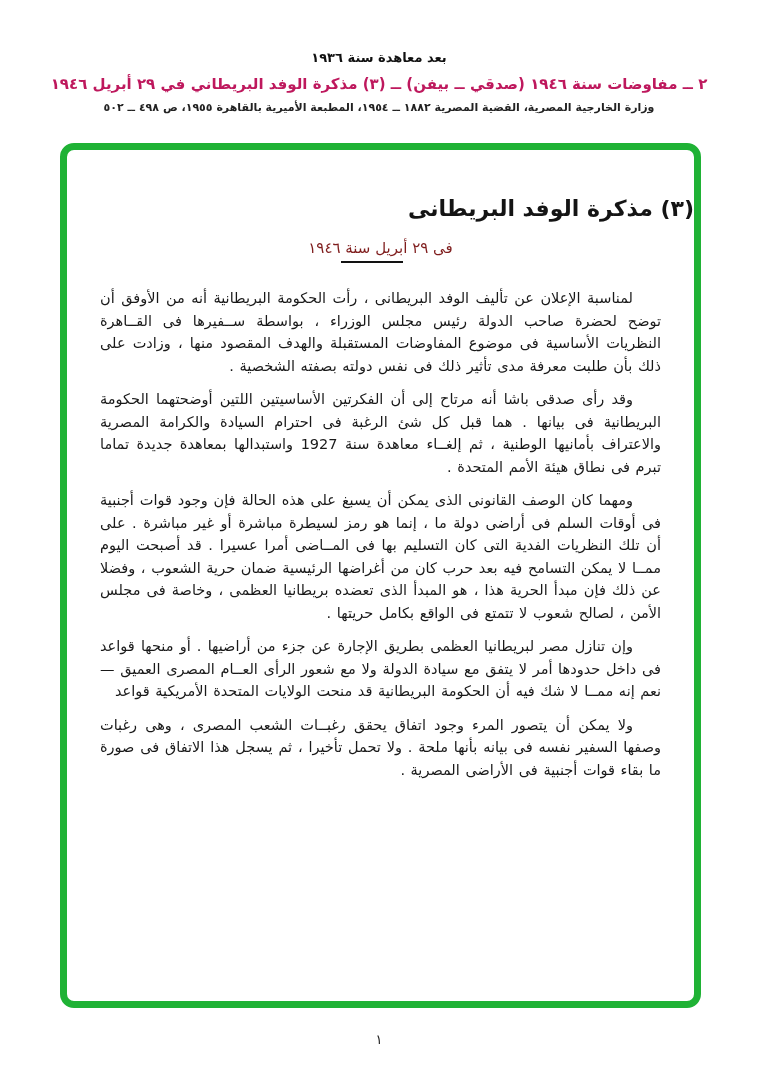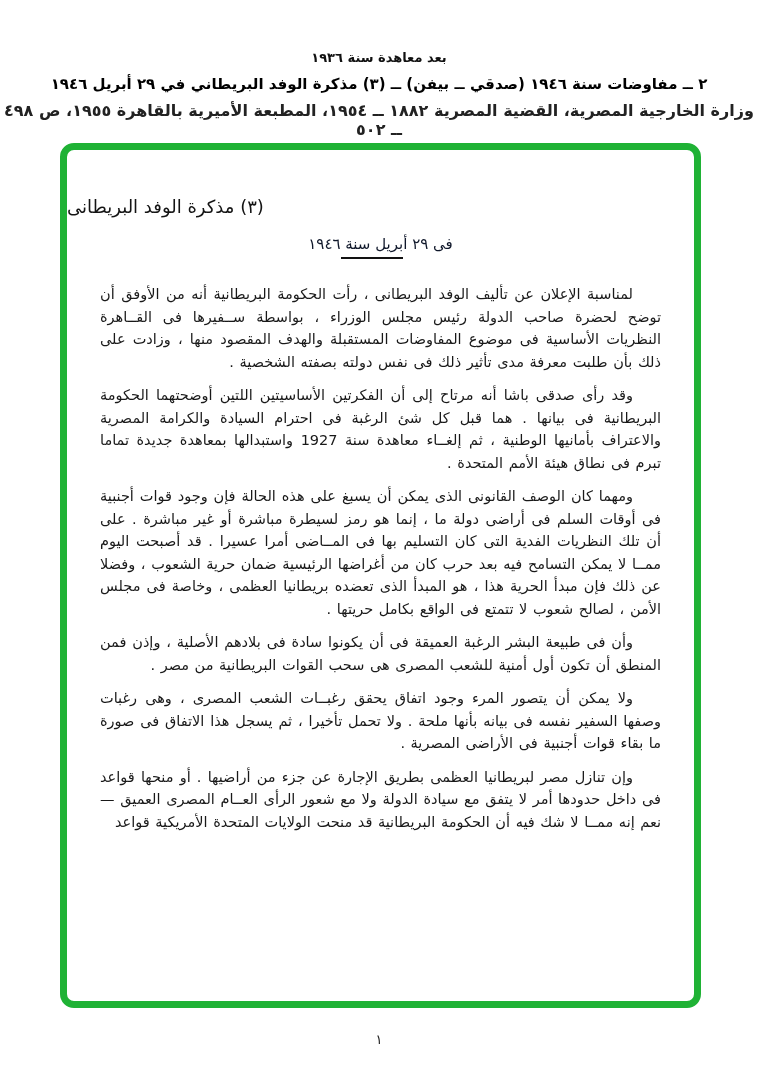--- a/index.html
+++ b/index.html
@@ -28,25 +28,25 @@
   }
   .ref-line1 {
     font-size: 13px;
     font-weight: bold;
     color: #111;
     margin: 0 0 10px 0;
   }
   .ref-line2 {
     font-size: 15px;
     font-weight: bold;
-    color: #000000;
+    color: #be185d;
     margin: 4px 0 8px 0;
   }
   .ref-line3 {
-    font-size: 16px;
+    font-size: 11px;
     font-weight: bold;
     color: #222;
     margin: 0;
   }
 
   
   .highlight-box {
     position: absolute;
     left: 60px;
     top: 143px;
@@ -61,31 +61,31 @@
   
   .doc-content {
     position: absolute;
     left: 67px;
     top: 150px;
     width: 627px;
     direction: rtl;
   }
   .doc-title {
     margin: 46px 0 0 0;
-    text-align: left;
-    font-size: 18px;
-    font-weight: normal;
+    text-align: right;
+    font-size: 22px;
+    font-weight: bold;
     color: #141414;
     letter-spacing: 0.5px;
   }
   .doc-date {
     margin: 18px 0 0 0;
     text-align: center;
     font-size: 15px;
-    color: #0f172a;
+    color: #7f1d1d;
   }
   .date-underline {
     display: block;
     width: 62px;
     height: 2px;
     background: #121212;
     margin: 4px auto 0 auto;
     transform: translateX(-9px);
   }
   .doc-paragraphs {
@@ -129,21 +129,20 @@
   <div class="doc-content">
     <p class="doc-title">(٣) مذكرة الوفد البريطانى</p>
     <p class="doc-date">
       <span>فى ٢٩ أبريل سنة ١٩٤٦</span>
       <span class="date-underline"></span>
     </p>
     <div class="doc-paragraphs">
         <p class="para">لمناسبة الإعلان عن تأليف الوفد البريطانى ، رأت الحكومة البريطانية أنه من الأوفق أن توضح لحضرة صاحب الدولة رئيس مجلس الوزراء ، بواسطة ســفيرها فى القــاهرة النظريات الأساسية فى موضوع المفاوضات المستقبلة والهدف المقصود منها ، وزادت على ذلك بأن طلبت معرفة مدى تأثير ذلك فى نفس دولته بصفته الشخصية .</p>
         <p class="para">وقد رأى صدقى باشا أنه مرتاح إلى أن الفكرتين الأساسيتين اللتين أوضحتهما الحكومة البريطانية فى بيانها . هما قبل كل شئ الرغبة فى احترام السيادة والكرامة المصرية والاعتراف بأمانيها الوطنية ، ثم إلغــاء معاهدة سنة 1927 واستبدالها بمعاهدة جديدة تماما تبرم فى نطاق هيئة الأمم المتحدة .</p>
         <p class="para">ومهما كان الوصف القانونى الذى يمكن أن يسبغ على هذه الحالة فإن وجود قوات أجنبية فى أوقات السلم فى أراضى دولة ما ، إنما هو رمز لسيطرة مباشرة أو غير مباشرة . على أن تلك النظريات الفدية التى كان التسليم بها فى المــاضى أمرا عسيرا . قد أصبحت اليوم ممــا لا يمكن التسامح فيه بعد حرب كان من أغراضها الرئيسية ضمان حرية الشعوب ، وفضلا عن ذلك فإن مبدأ الحرية هذا ، هو المبدأ الذى تعضده بريطانيا العظمى ، وخاصة فى مجلس الأمن ، لصالح شعوب لا تتمتع فى الواقع بكامل حريتها .</p>
-        <p class="para">وأن فى طبيعة البشر الرغبة العميقة فى أن يكونوا سادة فى بلادهم الأصلية ، وإذن فمن المنطق أن تكون أول أمنية للشعب المصرى هى سحب القوات البريطانية من مصر .</p>
+        <p class="para">وإن تنازل مصر لبريطانيا العظمى بطريق الإجارة عن جزء من أراضيها . أو منحها قواعد فى داخل حدودها أمر لا يتفق مع سيادة الدولة ولا مع شعور الرأى العــام المصرى العميق — نعم إنه ممــا لا شك فيه أن الحكومة البريطانية قد منحت الولايات المتحدة الأمريكية قواعد</p>
         <p class="para">ولا يمكن أن يتصور المرء وجود اتفاق يحقق رغبــات الشعب المصرى ، وهى رغبات وصفها السفير نفسه فى بيانه بأنها ملحة . ولا تحمل تأخيرا ، ثم يسجل هذا الاتفاق فى صورة ما بقاء قوات أجنبية فى الأراضى المصرية .</p>
-        <p class="para">وإن تنازل مصر لبريطانيا العظمى بطريق الإجارة عن جزء من أراضيها . أو منحها قواعد فى داخل حدودها أمر لا يتفق مع سيادة الدولة ولا مع شعور الرأى العــام المصرى العميق — نعم إنه ممــا لا شك فيه أن الحكومة البريطانية قد منحت الولايات المتحدة الأمريكية قواعد</p>
       </div>
   </div>
 
   <div class="page-number">١</div>
 
 </div>
 
 </body></html>

